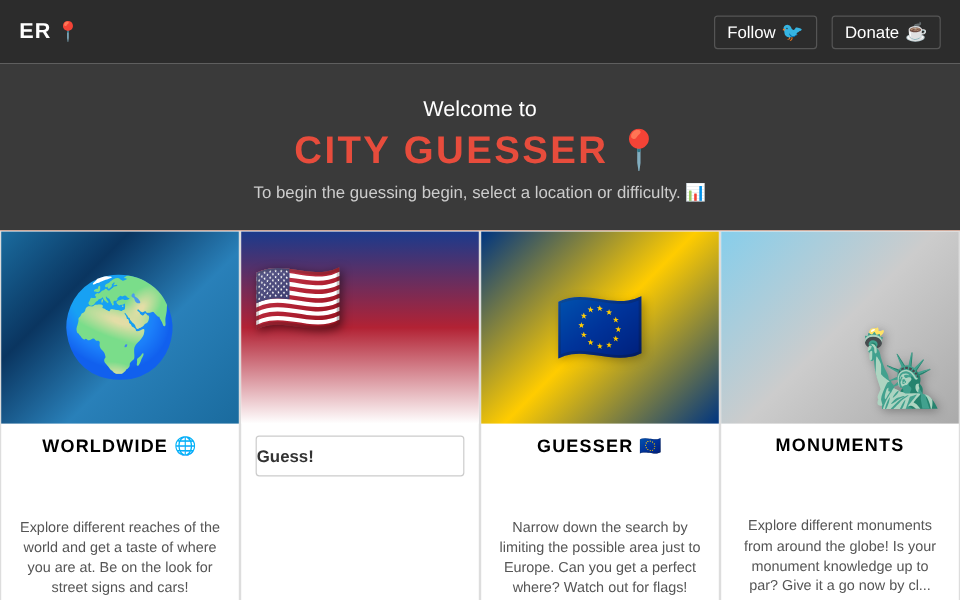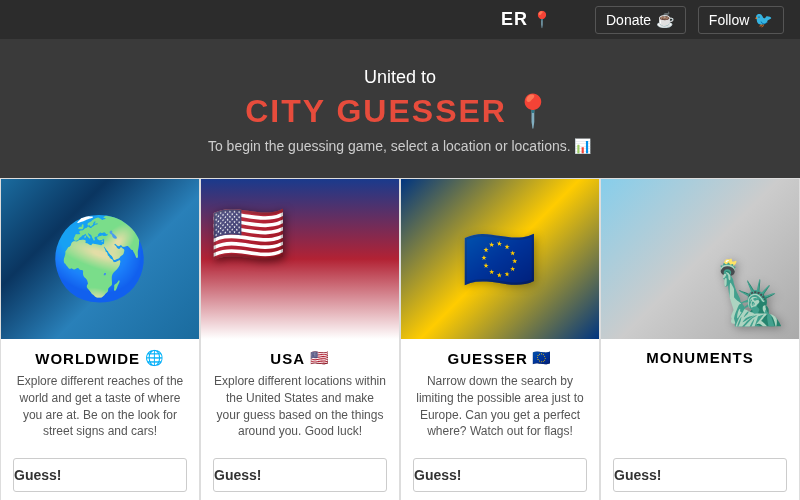--- a/index.html
+++ b/index.html
@@ -3,23 +3,23 @@
   <meta charset="utf-8">
   <style>
     * { box-sizing: border-box; margin: 0; padding: 0; }
     body { font-family: Arial, sans-serif; background: #f0f0f0; width: 800px; overflow-x: hidden; }
 
     
     #header {
       background: #2c2c2c;
       display: flex;
       align-items: center;
-      justify-content: flex-end;
+      justify-content: space-between;
       padding: 0 16px;
-      height: 39px;
+      height: 53px;
       gap: 43px;
     }
     #header-left {
       display: flex;
       align-items: center;
       gap: 4px;
     }
     #header-logo {
       color: #fff;
       font-size: 18px;
@@ -178,20 +178,21 @@
       justify-content: center;
       gap: 5px;
       letter-spacing: 1px;
     }
     .card-desc {
       font-size: 12px;
       color: #555;
       text-align: center;
       line-height: 1.4;
       flex: 1;
+      margin-top: 44px;
     }
     .card-guess-btn {
       display: block;
       margin: 10px 12px 12px;
       padding: 8px 0;
       background: #fff;
       border: 1px solid #ccc;
       border-radius: 3px;
       text-align: left;
       font-size: 14px;
@@ -204,79 +205,73 @@
 </head>
 <body>
 
 <div id="header">
   <div id="header-left">
     <span id="header-logo">ER</span>
     <span id="header-pin">📍</span>
   </div>
   <div id="header-right">
     <button class="header-btn">
+      <span>Follow</span>
+      <span class="twitter-icon">🐦</span>
+    </button>
+    <button class="header-btn">
       <span>Donate</span>
       <span class="coffee-icon">☕</span>
     </button>
-    <button class="header-btn">
-      <span>Follow</span>
-      <span class="twitter-icon">🐦</span>
-    </button>
   </div>
 </div>
 
 <div id="hero">
-  <div id="hero-welcome">United to</div>
+  <div id="hero-welcome">Welcome to</div>
   <div id="hero-title">
     <span>CITY GUESSER</span>
     <span>📍</span>
   </div>
   <div id="hero-subtitle">
-    <span>To begin the guessing game, select a location or locations.</span>
+    <span>To begin the guessing begin, select a location or difficulty.</span>
     <span class="chart-icon">📊</span>
   </div>
 </div>
 
 <div id="cards-section">
     <div class="card">
       <div class="card-image card-img-worldwide"></div>
       <div class="card-body">
         <div class="card-title">
           <span>WORLDWIDE</span>
           <span>🌐</span>
         </div>
         <div class="card-desc">Explore different reaches of the world and get a taste of where you are at. Be on the look for street signs and cars!</div>
       </div>
       <button class="card-guess-btn">Guess!</button>
     </div>
     <div class="card">
       <div class="card-image card-img-usa"></div>
-      <div class="card-body">
-        <div class="card-title">
-          <span>USA</span>
-          <span>🇺🇸</span>
-        </div>
-        <div class="card-desc">Explore different locations within the United States and make your guess based on the things around you. Good luck!</div>
-      </div>
       <button class="card-guess-btn">Guess!</button>
     </div>
     <div class="card">
       <div class="card-image card-img-europe"></div>
       <div class="card-body">
         <div class="card-title">
           <span>GUESSER</span>
           <span>🇪🇺</span>
         </div>
         <div class="card-desc">Narrow down the search by limiting the possible area just to Europe. Can you get a perfect where? Watch out for flags!</div>
       </div>
       <button class="card-guess-btn">Guess!</button>
     </div>
     <div class="card">
       <div class="card-image card-img-monuments"></div>
       <div class="card-body">
         <div class="card-title">
           <span>MONUMENTS</span>
 
         </div>
+        <div class="card-desc">Explore different monuments from around the globe! Is your monument knowledge up to par? Give it a go now by cl...</div>
       </div>
       <button class="card-guess-btn">Guess!</button>
     </div>
   </div>
 
 </body></html>

